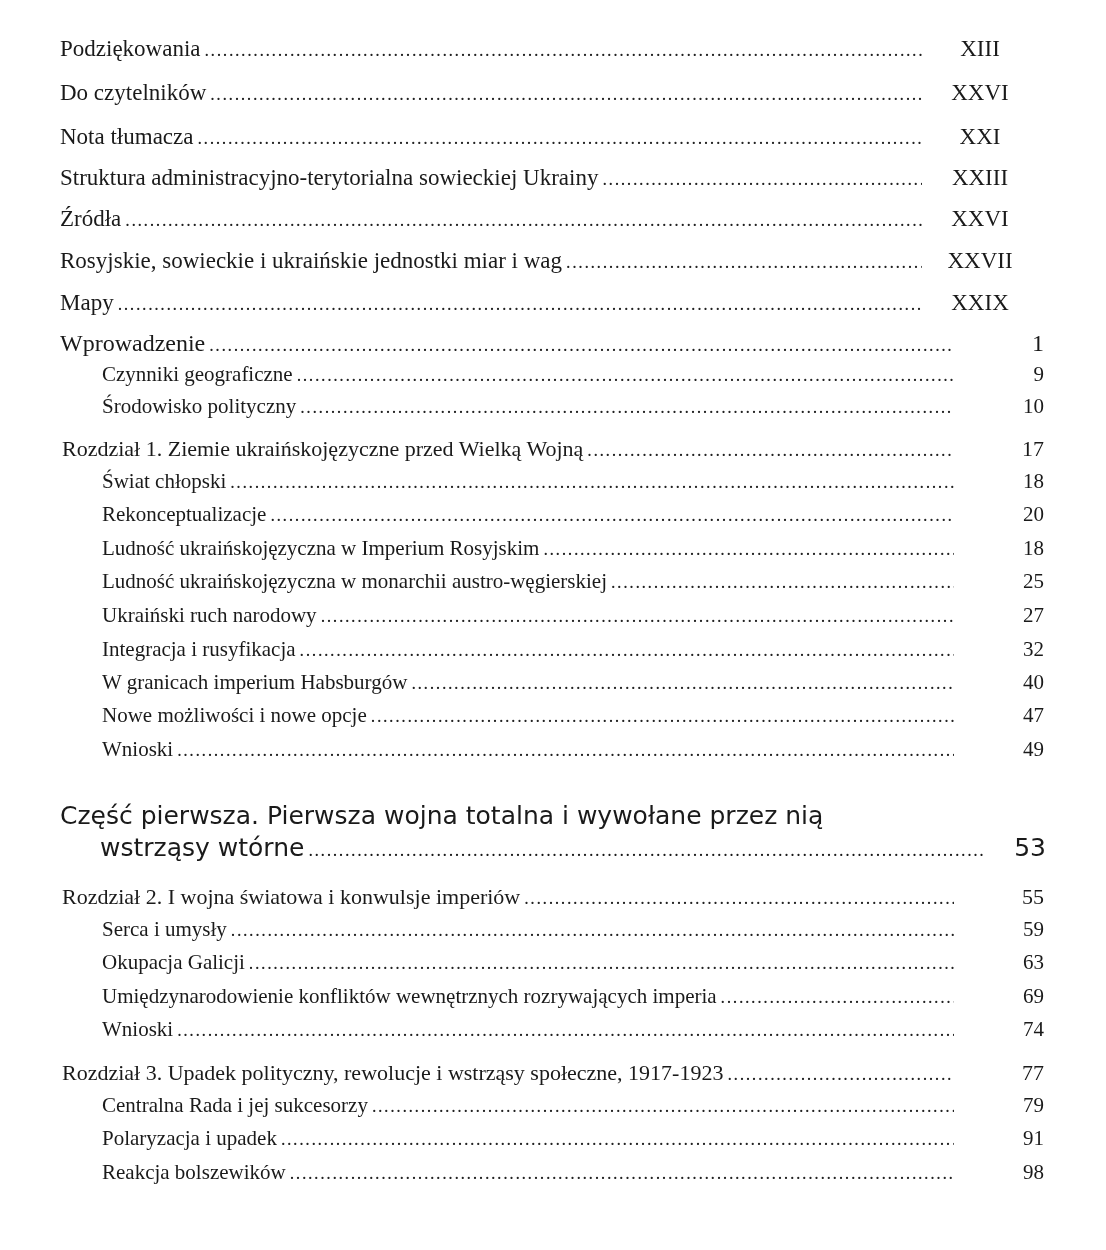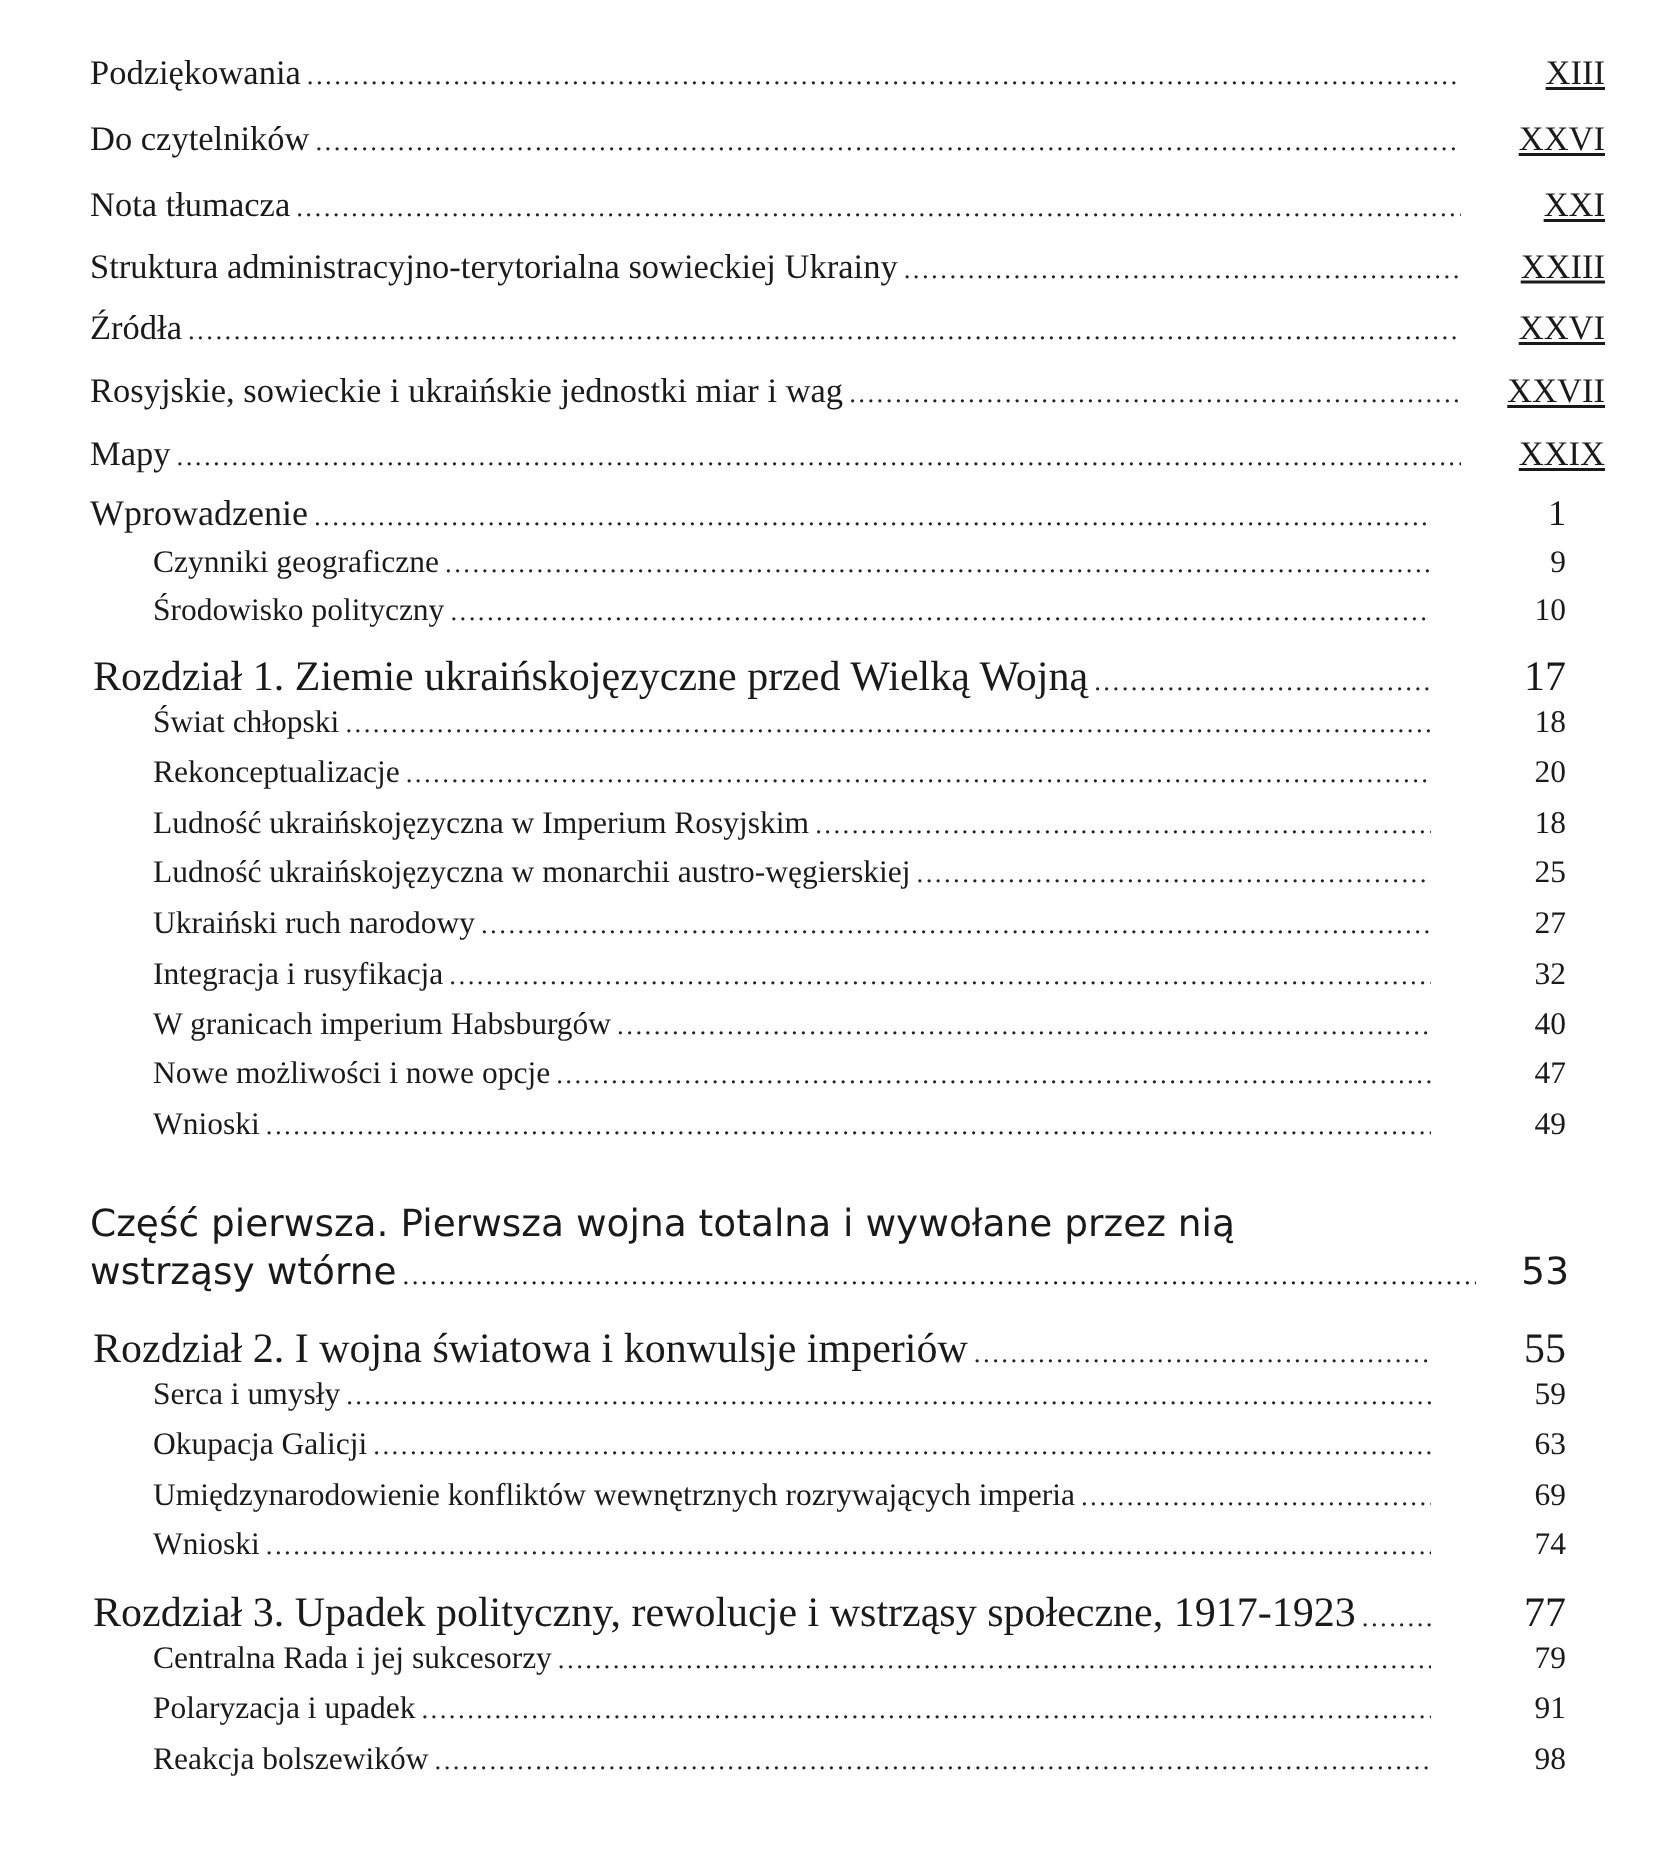--- a/index.html
+++ b/index.html
@@ -7,33 +7,33 @@
            font-family: "Liberation Serif", "DejaVu Serif", serif; color: #1a1a1a; }
     .page { position: absolute; left: 0; top: 0; width: 1106px; height: 1250px; }
     .row { position: absolute; left: 0; width: 1106px; display: flex; align-items: baseline; height: 34px; }
     .row .title { white-space: nowrap; flex: 0 0 auto; }
     .row .dots { flex: 1 1 auto; overflow: hidden; white-space: nowrap; margin: 0 4px; letter-spacing: 1.6px; color: #222; font-size: 18px; }
     .row .dots::before { content: "......................................................................................................................................................................................................................................................................................"; }
     .row .page-no { flex: 0 0 auto; text-align: right; }
     .main { font-size: 23px; }
     .main .title { padding-left: 60px; }
     .main .dots { margin-right: 20px; }
-    .main .page-no { width: 76px; padding-right: 36px; text-align: right; text-decoration: underline; }
+    .main .page-no { width: 76px; padding-right: 88px; text-align: center; }
     .sub { font-size: 21px; }
     .sub .title { padding-left: 102px; }
-    .chap { font-size: 28px; }
+    .chap { font-size: 22px; }
     .chap .title { padding-left: 62px; }
     .sub .dots, .chap .dots { max-width: none; }
     .sub .page-no, .chap .page-no, .intro .page-no { width: 60px; padding-right: 62px; }
     .sub .dots, .chap .dots, .intro .dots { margin-right: 30px; }
     .intro { font-size: 24px; }
     .intro .title { padding-left: 60px; }
     .part { position: absolute; left: 60px; width: 986px; font-family: "DejaVu Sans", "Liberation Sans", sans-serif; font-size: 25px; line-height: 32px; }
     .part .line1 { display: block; }
-    .part .line2 { display: flex; align-items: baseline; }
+    .part .line2 { display: flex; align-items: baseline; margin-left: 40px; }
     .part .line2 .t { white-space: nowrap; }
     .part .line2 .dots { flex: 1 1 auto; overflow: hidden; white-space: nowrap; margin: 0 30px 0 4px; letter-spacing: 1.6px; font-family: "Liberation Serif", serif; font-size: 18px; }
     .part .line2 .dots::before { content: "......................................................................................................................................................................................................."; }
     .part .line2 .pn { width: 44px; text-align: right; }
   </style>
 </head>
 <body>
 
 <div class="page">
 

